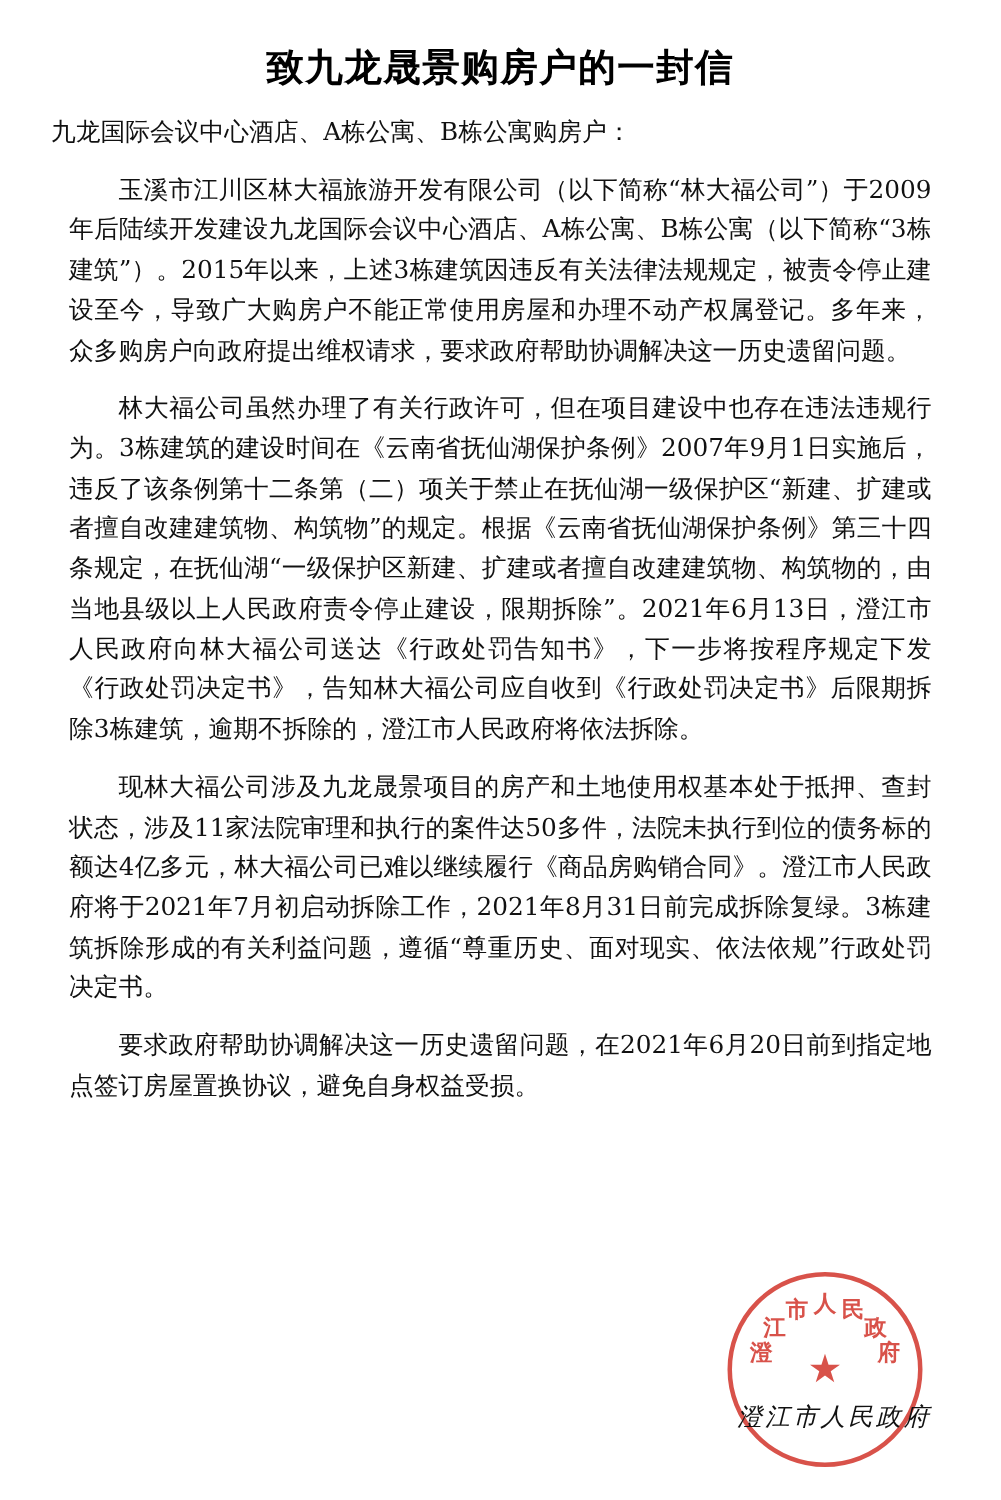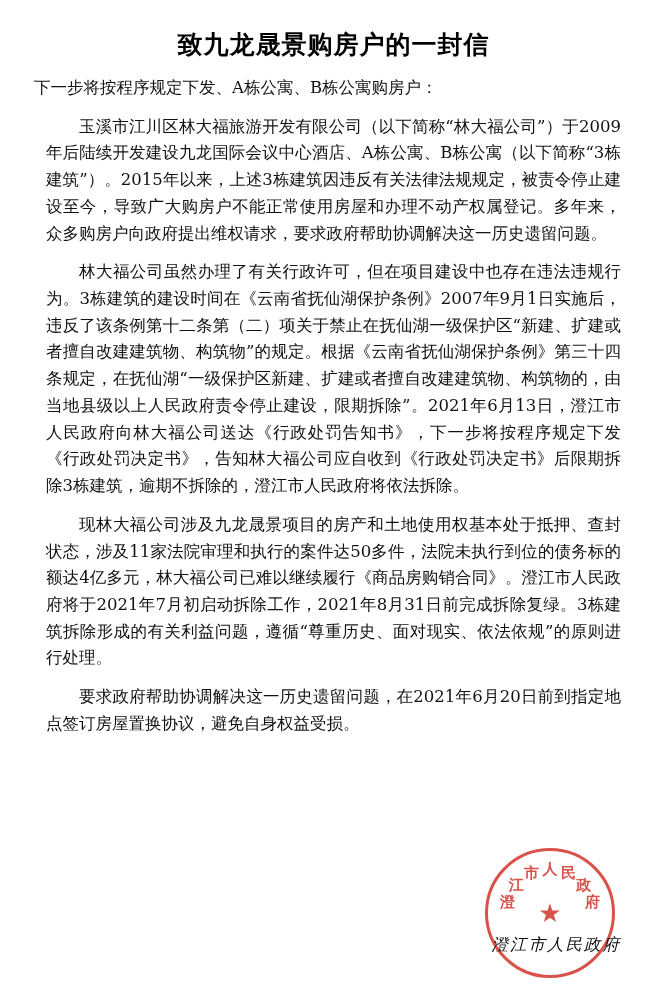--- a/index.html
+++ b/index.html
@@ -99,25 +99,25 @@
     line-height: 18px;
   }
 </style>
 </head>
 <body>
 
 <div class="page">
 
   <div class="doc-title">致九龙晟景购房户的一封信</div>
 
-  <p class="salutation">下一步将按程序规定下发、A栋公寓、B栋公寓购房户：</p>
+  <p class="salutation">九龙国际会议中心酒店、A栋公寓、B栋公寓购房户：</p>
 
   <p class="para">玉溪市江川区林大福旅游开发有限公司（以下简称“林大福公司”）于2009年后陆续开发建设九龙国际会议中心酒店、A栋公寓、B栋公寓（以下简称“3栋建筑”）。2015年以来，上述3栋建筑因违反有关法律法规规定，被责令停止建设至今，导致广大购房户不能正常使用房屋和办理不动产权属登记。多年来，众多购房户向政府提出维权请求，要求政府帮助协调解决这一历史遗留问题。</p>
   <p class="para">林大福公司虽然办理了有关行政许可，但在项目建设中也存在违法违规行为。3栋建筑的建设时间在《云南省抚仙湖保护条例》2007年9月1日实施后，违反了该条例第十二条第（二）项关于禁止在抚仙湖一级保护区“新建、扩建或者擅自改建建筑物、构筑物”的规定。根据《云南省抚仙湖保护条例》第三十四条规定，在抚仙湖“一级保护区新建、扩建或者擅自改建建筑物、构筑物的，由当地县级以上人民政府责令停止建设，限期拆除”。2021年6月13日，澄江市人民政府向林大福公司送达《行政处罚告知书》，下一步将按程序规定下发《行政处罚决定书》，告知林大福公司应自收到《行政处罚决定书》后限期拆除3栋建筑，逾期不拆除的，澄江市人民政府将依法拆除。</p>
-  <p class="para">现林大福公司涉及九龙晟景项目的房产和土地使用权基本处于抵押、查封状态，涉及11家法院审理和执行的案件达50多件，法院未执行到位的债务标的额达4亿多元，林大福公司已难以继续履行《商品房购销合同》。澄江市人民政府将于2021年7月初启动拆除工作，2021年8月31日前完成拆除复绿。3栋建筑拆除形成的有关利益问题，遵循“尊重历史、面对现实、依法依规”的原则进行处理。</p>
+  <p class="para">现林大福公司涉及九龙晟景项目的房产和土地使用权基本处于抵押、查封状态，涉及11家法院审理和执行的案件达50多件，法院未执行到位的债务标的额达4亿多元，林大福公司已难以继续履行《商品房购销合同》。澄江市人民政府将于2021年7月初启动拆除工作，2021年8月31日前完成拆除复绿。3栋建筑拆除形成的有关利益问题，遵循“尊重历史、面对现实、依法依规”行政处罚决定书。</p>
   <p class="para">要求政府帮助协调解决这一历史遗留问题，在2021年6月20日前到指定地点签订房屋置换协议，避免自身权益受损。</p>
 
   <div class="seal">
     <div class="seal-star">★</div>
     <div class="seal-text">
       <span class="seal-char" style="transform: rotate(-75deg) translate(0,-44px) rotate(75deg);">澄</span>
       <span class="seal-char" style="transform: rotate(-50deg) translate(0,-44px) rotate(50deg);">江</span>
       <span class="seal-char" style="transform: rotate(-25deg) translate(0,-44px) rotate(25deg);">市</span>
       <span class="seal-char" style="transform: rotate(0deg) translate(0,-44px) rotate(0deg);">人</span>
       <span class="seal-char" style="transform: rotate(25deg) translate(0,-44px) rotate(-25deg);">民</span>

